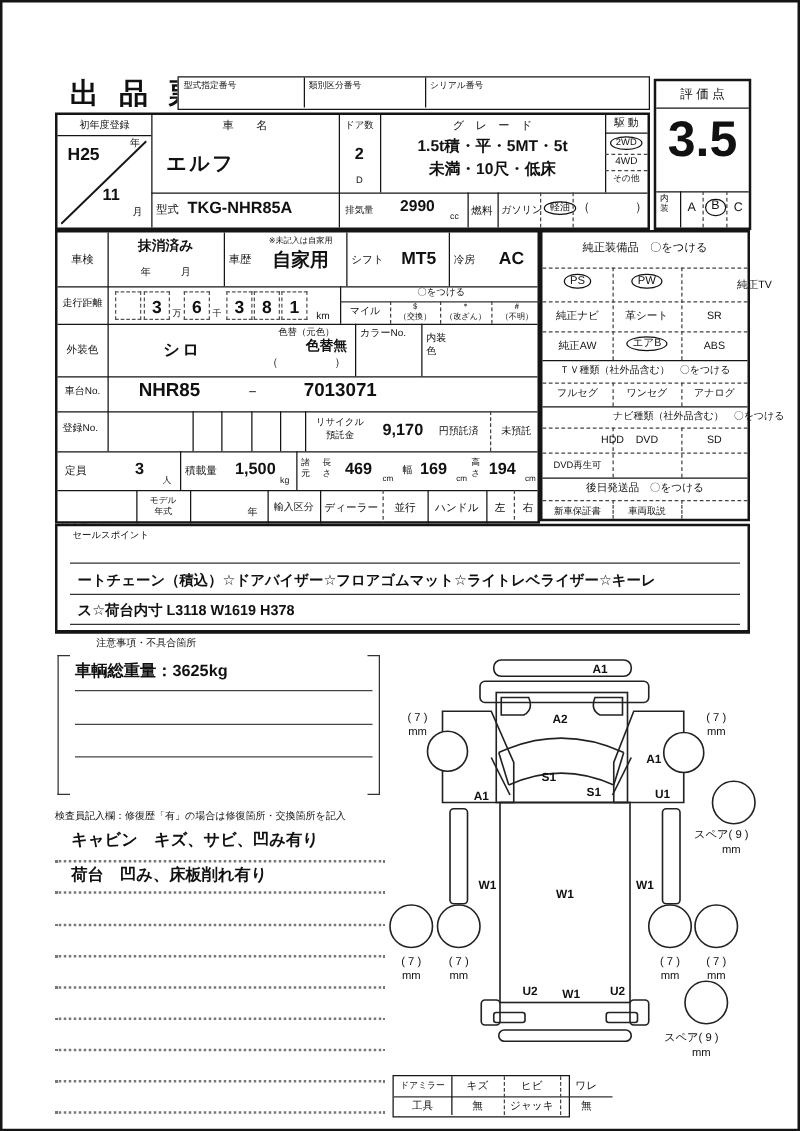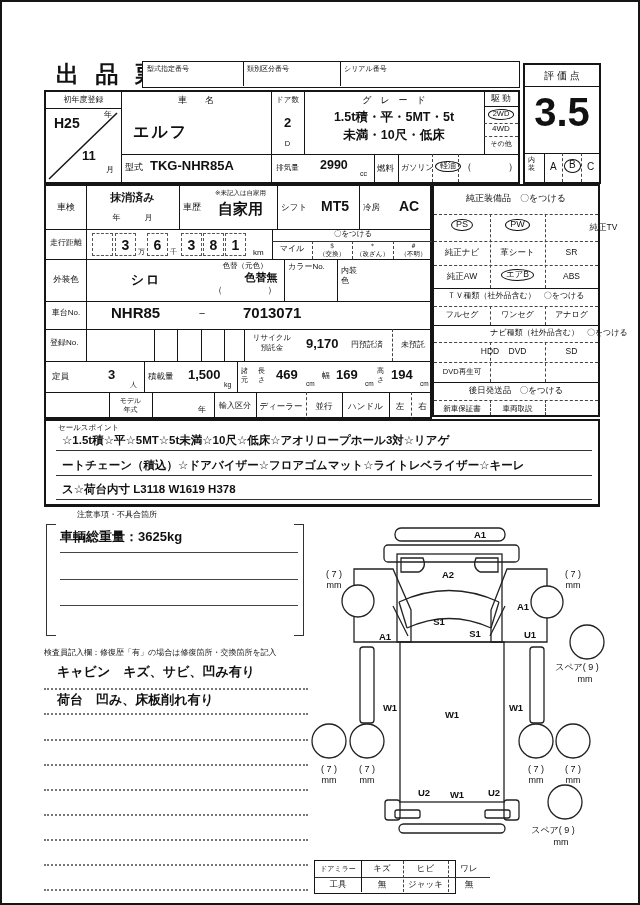--- a/index.html
+++ b/index.html
@@ -251,21 +251,20 @@
     <div class="t tc" style="left:0;width:164px;top:200px;font-size:8.5px;">後日発送品　〇をつける</div>
     <div class="hd" style="left:0;width:164px;top:214px;"></div>
     <div class="vd" style="left:56px;top:214px;height:15px;"></div>
     <div class="vd" style="left:111px;top:214px;height:15px;"></div>
     <div class="t tc" style="left:0;width:56px;top:219px;font-size:7.5px;">新車保証書</div>
     <div class="t tc" style="left:56px;width:55px;top:219px;font-size:7.5px;">車両取説</div>
   </div>
 
   <div class="box" style="left:42px;top:417px;width:556px;height:88px;border-bottom-width:3px;">
     <div class="t" style="left:12px;top:3px;font-size:7.5px;">セールスポイント</div>
-    <div class="t b" style="left:16px;top:13px;font-size:11.5px;">☆1.5t積☆平☆5MT☆5t未満☆10尺☆低床☆アオリロープホール3対☆リアゲ</div>
     <div class="hl1" style="left:10px;width:536px;top:29px;"></div>
     <div class="t b" style="left:16px;top:38px;font-size:11.5px;">ートチェーン（積込）☆ドアバイザー☆フロアゴムマット☆ライトレベライザー☆キーレ</div>
     <div class="hl1" style="left:10px;width:536px;top:54px;"></div>
     <div class="t b" style="left:16px;top:62px;font-size:11.5px;">ス☆荷台内寸 L3118 W1619 H378</div>
     <div class="hl1" style="left:10px;width:536px;top:78px;"></div>
   </div>
 
   <div class="t" style="left:75px;top:509px;font-size:8px;">注意事項・不具合箇所</div>
   <div style="position:absolute;left:44px;top:522px;width:9px;height:110px;border-left:1.5px solid #333;border-top:1.5px solid #333;border-bottom:1.5px solid #333;"></div>
   <div style="position:absolute;left:292px;top:522px;width:9px;height:110px;border-right:1.5px solid #333;border-top:1.5px solid #333;border-bottom:1.5px solid #333;"></div>

